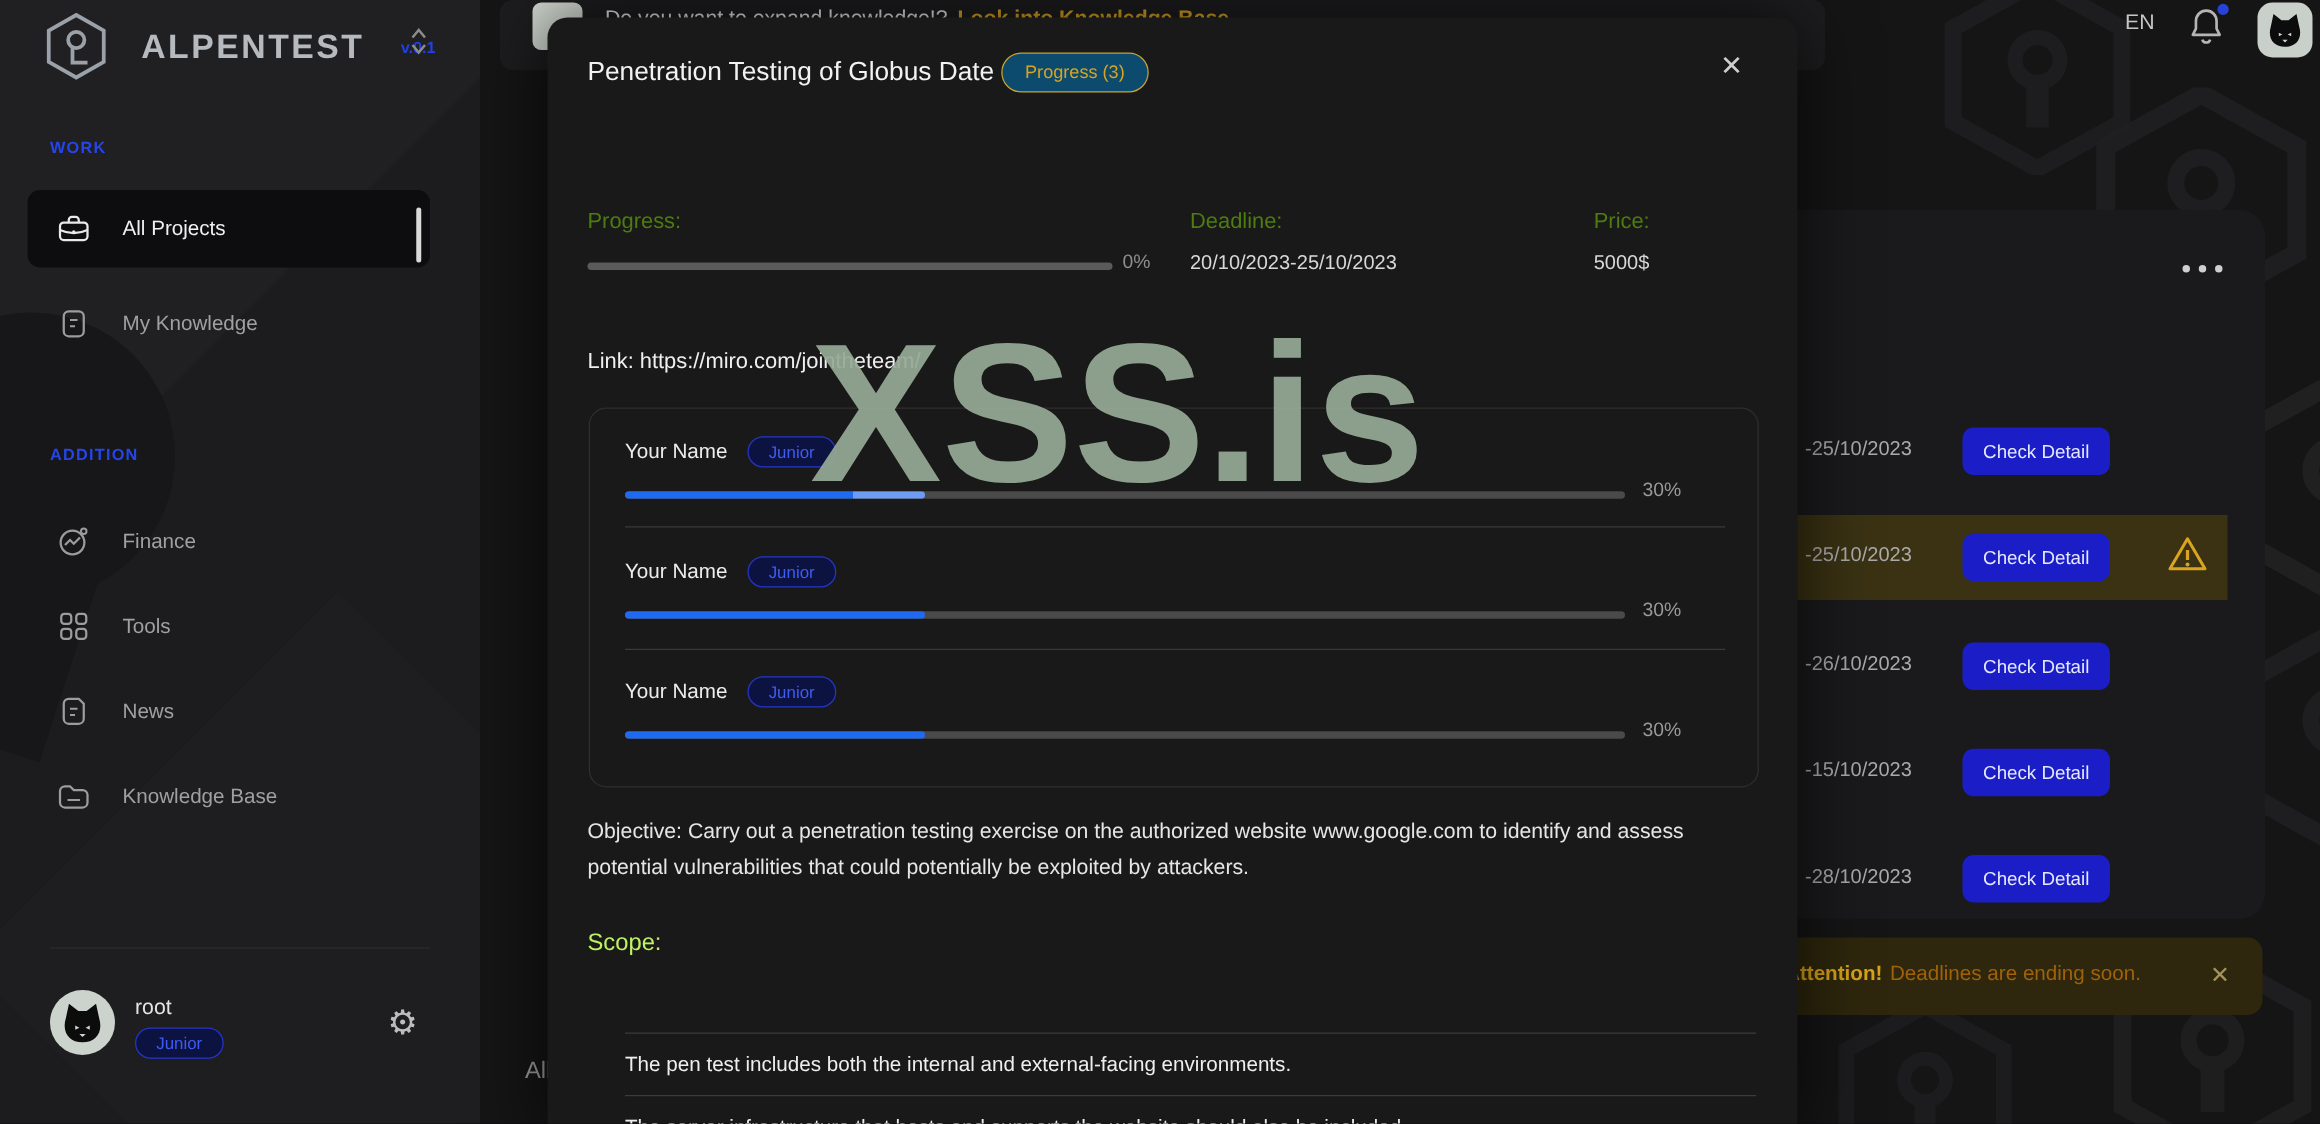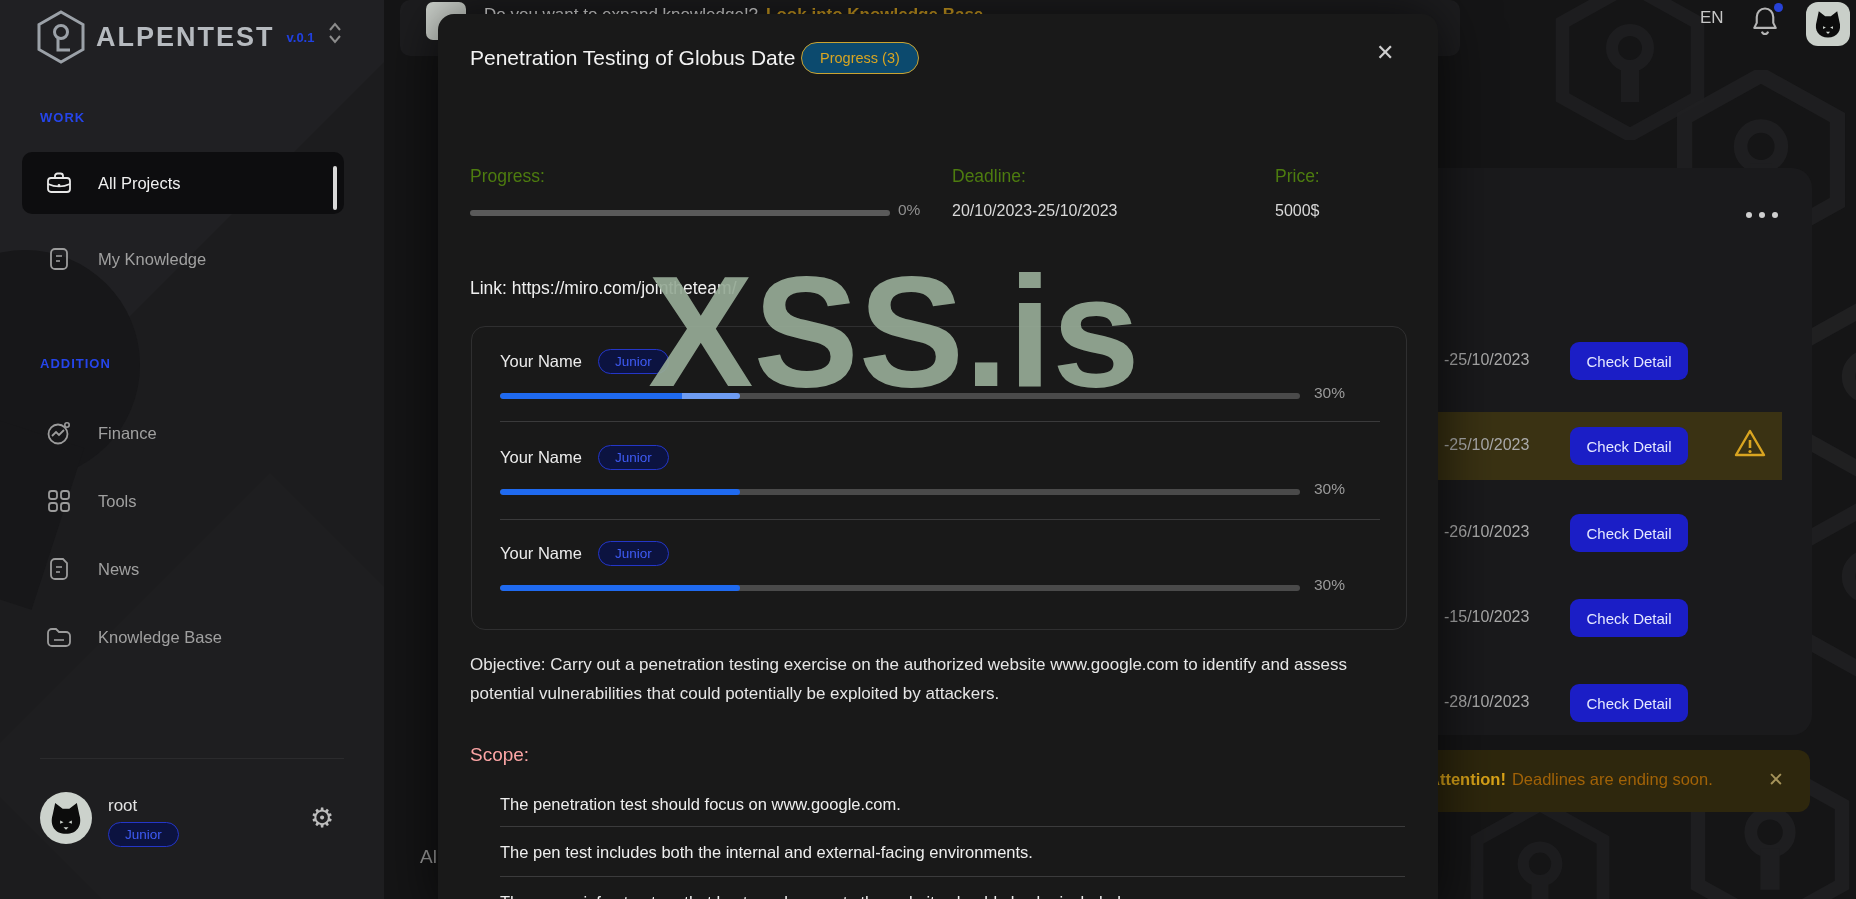--- a/index.html
+++ b/index.html
@@ -8,21 +8,21 @@
 
   
   .shield{position:absolute;opacity:.85;}
 
   
   .sidebar{position:absolute;left:0;top:0;width:384px;height:899px;background:#1c1c1e;z-index:30;overflow:hidden;}
   .sb-deco-a{position:absolute;left:-210px;top:-300px;width:560px;height:560px;background:#202023;transform:rotate(45deg);}
   .sb-deco-b{position:absolute;left:-90px;top:250px;width:230px;height:230px;border-radius:50%;background:#171719;}
   .sb-deco-c{position:absolute;left:-30px;top:430px;width:90px;height:170px;background:#171719;transform:rotate(18deg);}
   .sb-deco-d{position:absolute;left:60px;top:560px;width:420px;height:420px;background:#1f1f22;transform:rotate(45deg);opacity:.5;}
-  .brand{position:absolute;left:36px;top:10px;display:flex;align-items:center;gap:10px;}
+  .brand{position:absolute;left:36px;top:10px;display:flex;align-items:center;gap:27px;}
   .brand-name{font-size:27px;font-weight:bold;letter-spacing:2px;color:#b6babf;}
   .brand-ver{font-size:13px;font-weight:bold;color:#2040e0;margin-left:2px;}
   .collapse{position:absolute;left:326px;top:20px;color:#8c8c8c;cursor:pointer;}
   .section-label{position:absolute;left:40px;font-size:13px;font-weight:bold;letter-spacing:1px;color:#2545ea;}
   .nav-item{position:absolute;left:22px;width:322px;height:58px;border-radius:10px;display:flex;align-items:center;
             gap:26px;padding-left:24px;box-sizing:border-box;color:#a0a0a0;font-size:16.5px;cursor:pointer;}
   .nav-item .nicon{display:flex;width:26px;justify-content:center;color:#9c9c9c;}
   .nav-item.active{background:#0d0d0f;color:#f0f0f0;height:62px;}
   .nav-item.active .nicon{color:#e8e8e8;}
   .scroll-thumb{position:absolute;left:333px;top:166px;width:4px;height:44px;background:#d9d9d9;border-radius:2px;}
@@ -79,21 +79,21 @@
   .hpct{position:absolute;left:460px;top:187px;font-size:15.5px;color:#8f8f8f;}
   .m-link{position:absolute;left:32px;top:264px;font-size:17.5px;color:#efefef;}
   .team-card{position:absolute;left:33px;top:312px;width:936px;height:304px;border:1px solid #2f2f30;border-radius:14px;box-sizing:border-box;}
   .member-head{position:absolute;left:28px;display:flex;align-items:center;gap:16px;font-size:16.5px;color:#ececec;}
   .mbar{position:absolute;left:28px;width:800px;height:6px;border-radius:3px;background:#4a4a4a;overflow:hidden;}
   .mbar-fill{height:100%;background:#1f6af0;border-radius:3px;}
   .mbar-fill.lead{background:linear-gradient(90deg,#1f6af0 76%,#6e9cf2 76%);}
   .mpct{position:absolute;left:842px;font-size:15.5px;color:#9a9a9a;}
   .mdiv{position:absolute;left:28px;width:880px;height:1px;background:#3a3a3b;}
   .m-objective{position:absolute;left:32px;top:636px;width:910px;font-size:17px;line-height:29px;color:#e6e6e6;}
-  .m-scope-label{position:absolute;left:32px;top:730px;font-size:19px;color:#fca5a5;}
+  .m-scope-label{position:absolute;left:32px;top:730px;font-size:19px;color:#bef264;}
   .scope-item{position:absolute;left:62px;width:900px;font-size:16.5px;color:#eeeeee;}
   .sdiv{position:absolute;left:62px;width:905px;height:1px;background:#3b3b3c;}
 
   
   .watermark{position:absolute;left:648px;top:252px;z-index:15;font-size:158px;font-weight:bold;letter-spacing:0px;
              color:rgba(150,170,150,.93);line-height:1;pointer-events:none;}
   svg{display:block;}
 </style>
 </head>
 <body>
@@ -234,21 +234,20 @@
       </div>
       <div class="mbar" style="top:258px">
         <div class="mbar-fill" style="width: 30%;"></div>
       </div>
       <div class="mpct" style="top:249px">30%</div>
     </div>
 
     <div class="m-objective">Objective: Carry out a penetration testing exercise on the authorized website www.google.com to identify and assess potential vulnerabilities that could potentially be exploited by attackers.</div>
     <div class="m-scope-label">Scope:</div>
 
-    <div class="scope-item" style="top:781px">The penetration test should focus on www.google.com.</div>
     <div class="sdiv" style="top:812px"></div>
     <div class="scope-item" style="top:829px">The pen test includes both the internal and external-facing environments.</div>
     <div class="sdiv" style="top:862px"></div>
     <div class="scope-item" style="top:879px">The server infrastructure that hosts and supports the website should also be included.</div>
   </div>
 
   <div class="watermark">XSS.is</div>
 
   <div class="sidebar">
     <div class="sb-deco-a"></div>

